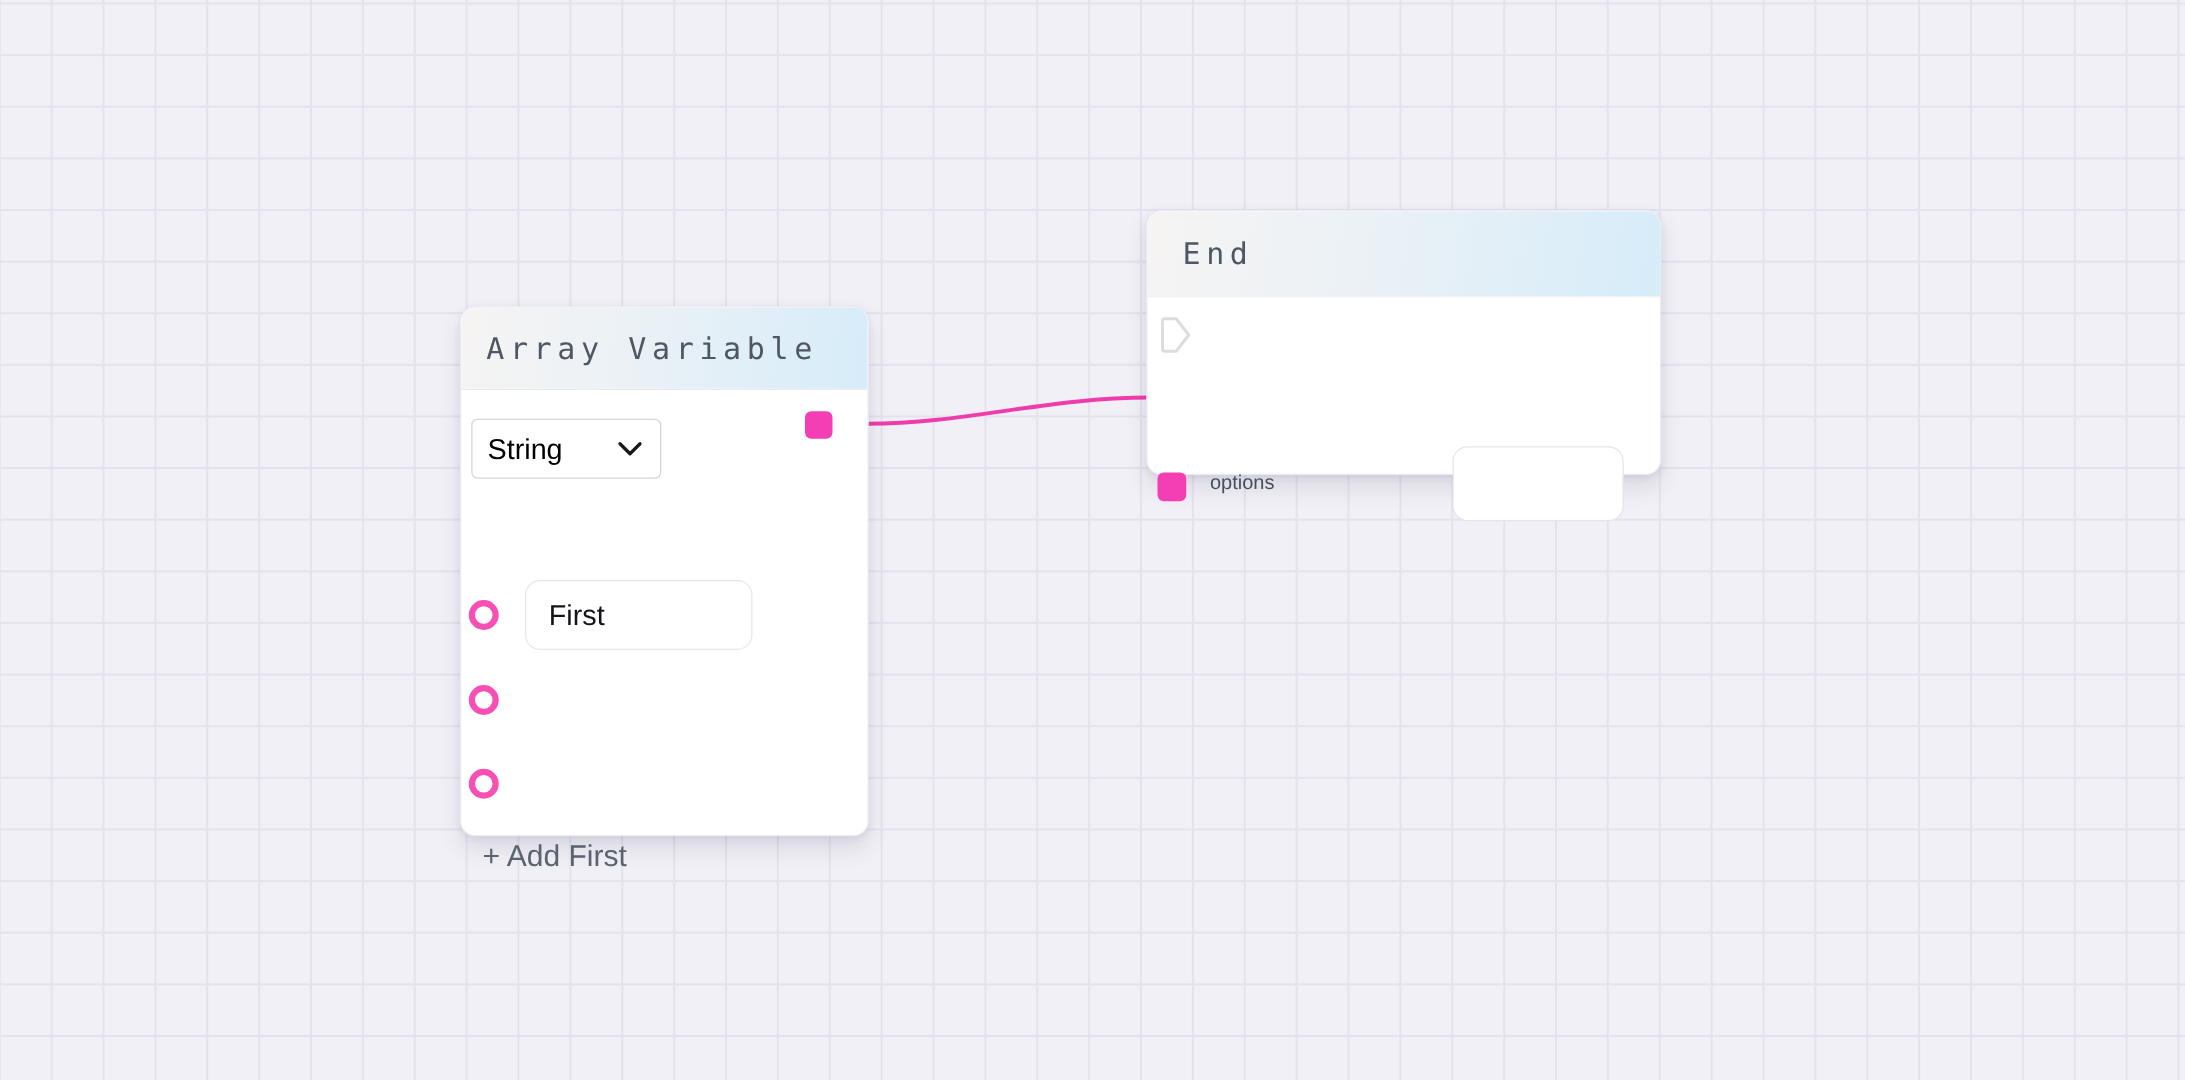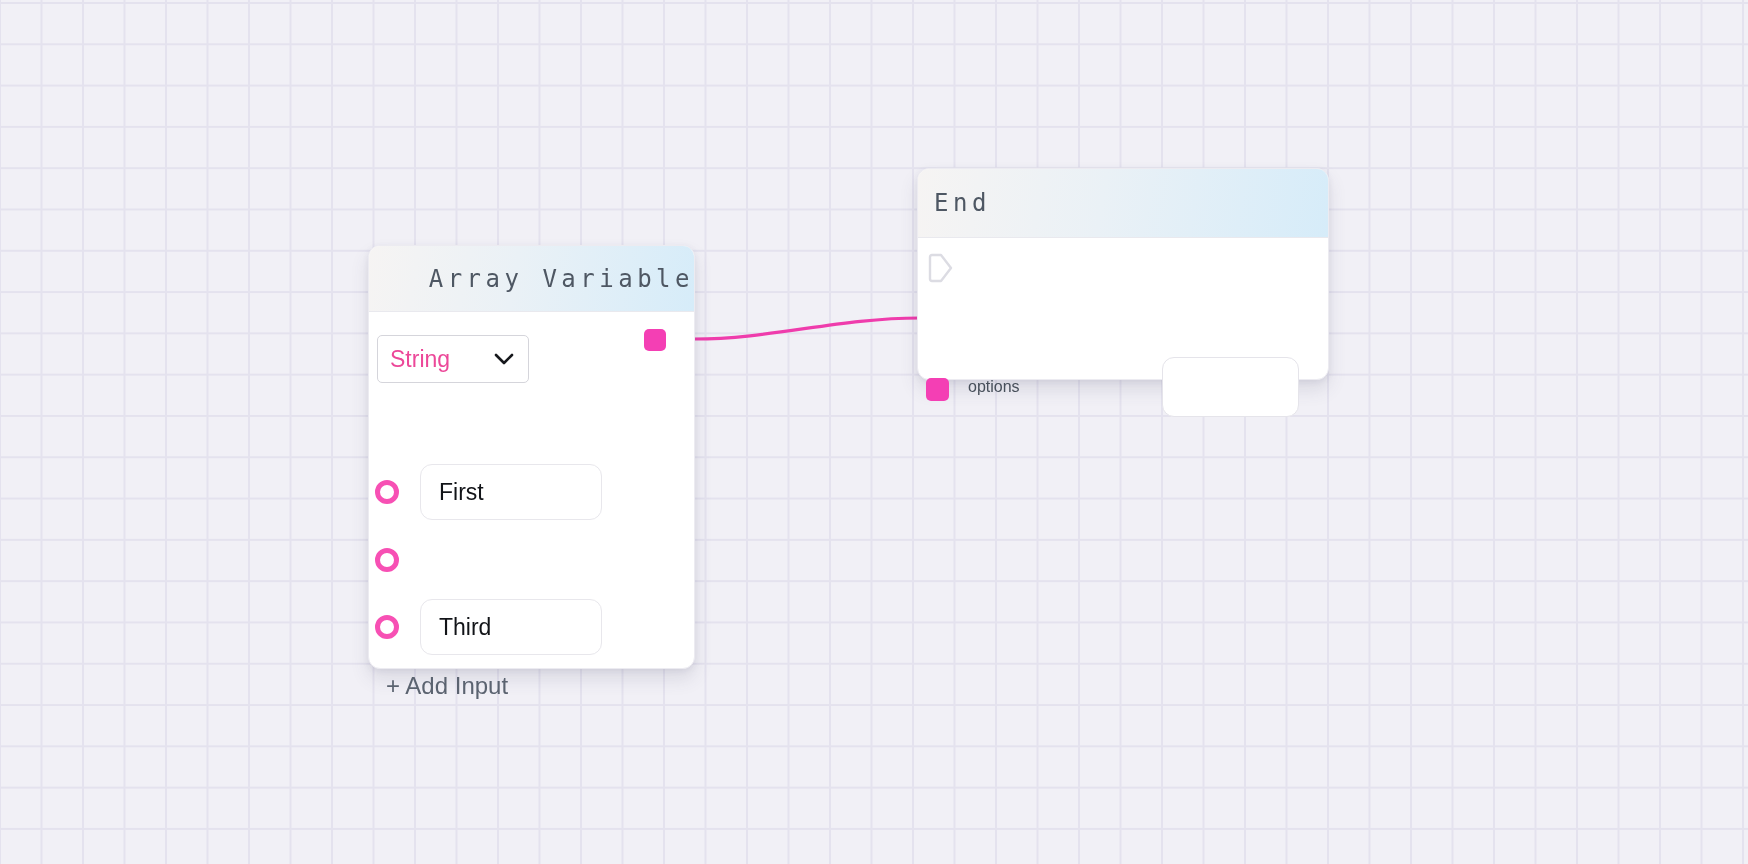--- a/index.html
+++ b/index.html
@@ -74,42 +74,42 @@
     width: 24px;
     height: 24px;
     border-radius: 50%;
     border: 5px solid #f750b4;
     background: #ffffff;
     box-sizing: border-box;
   }
 
   
   .node-array { left: 368px; top: 245px; width: 325px; height: 422px; }
-  .node-array .node-header { height: 65px; padding-left: 34px; justify-content: flex-end; }
+  .node-array .node-header { height: 65px; padding-left: 20px; }
   .node-array .out-port { left: 275px; top: 17px; }
 
   .type-select {
     position: absolute;
     left: 8px;
     top: 23px;
     width: 152px;
     height: 48px;
     background: #ffffff;
     border: 1.5px solid #d5d5db;
     border-radius: 5px;
     box-sizing: border-box;
     display: flex;
     align-items: center;
     justify-content: space-between;
     padding: 0 14px 0 12px;
     cursor: pointer;
   }
   .type-select-value {
     font-size: 23px;
-    color: #ec4899;
+    color: #000000;
   }
 
   .input-row { position: absolute; left: 0; width: 100%; height: 56px; }
   .row-0 { top: 152px; }
   .row-1 { top: 220px; }
   .row-2 { top: 287px; }
   .input-row .port-circle { left: 6px; top: 16px; }
   .node-input {
     position: absolute;
     left: 51px;
@@ -132,21 +132,21 @@
     left: 17px;
     top: 360px;
     font-size: 24px;
     color: #5b6370;
     cursor: pointer;
     white-space: nowrap;
   }
 
   
   .node-end { left: 917px; top: 168px; width: 410px; height: 210px; }
-  .node-end .node-header { height: 68px; padding-left: 16px; }
+  .node-end .node-header { height: 68px; padding-left: 28px; }
 
   .flow-port { position: absolute; left: 10px; top: 14px; }
 
   .option-row { position: absolute; left: 0; top: 119px; width: 100%; height: 60px; }
   .option-row .port-square { left: 8px; top: 21px; width: 23px; height: 23px; }
   .option-label {
     position: absolute;
     left: 50px;
     top: 0;
     height: 60px;
@@ -198,24 +198,23 @@
         <div class="port-circle"></div>
         <input class="node-input" type="text" value="First" style="">
       </div>
 
       <div class="input-row row-1">
         <div class="port-circle"></div>
       </div>
 
       <div class="input-row row-2">
         <div class="port-circle"></div>
-        <input class="node-input" type="text" value="Third" style="">
-      </div>
-
-      <div class="add-input">+ Add Input</div>
+      </div>
+
+      <div class="add-input">+ Add First</div>
     </div>
   </div>
 
   <div class="node node-end">
     <div class="node-header">
       <span class="node-title">End</span>
     </div>
     <div class="node-body">
 
       <svg class="flow-port" width="26" height="32" viewBox="0 0 26 32">

